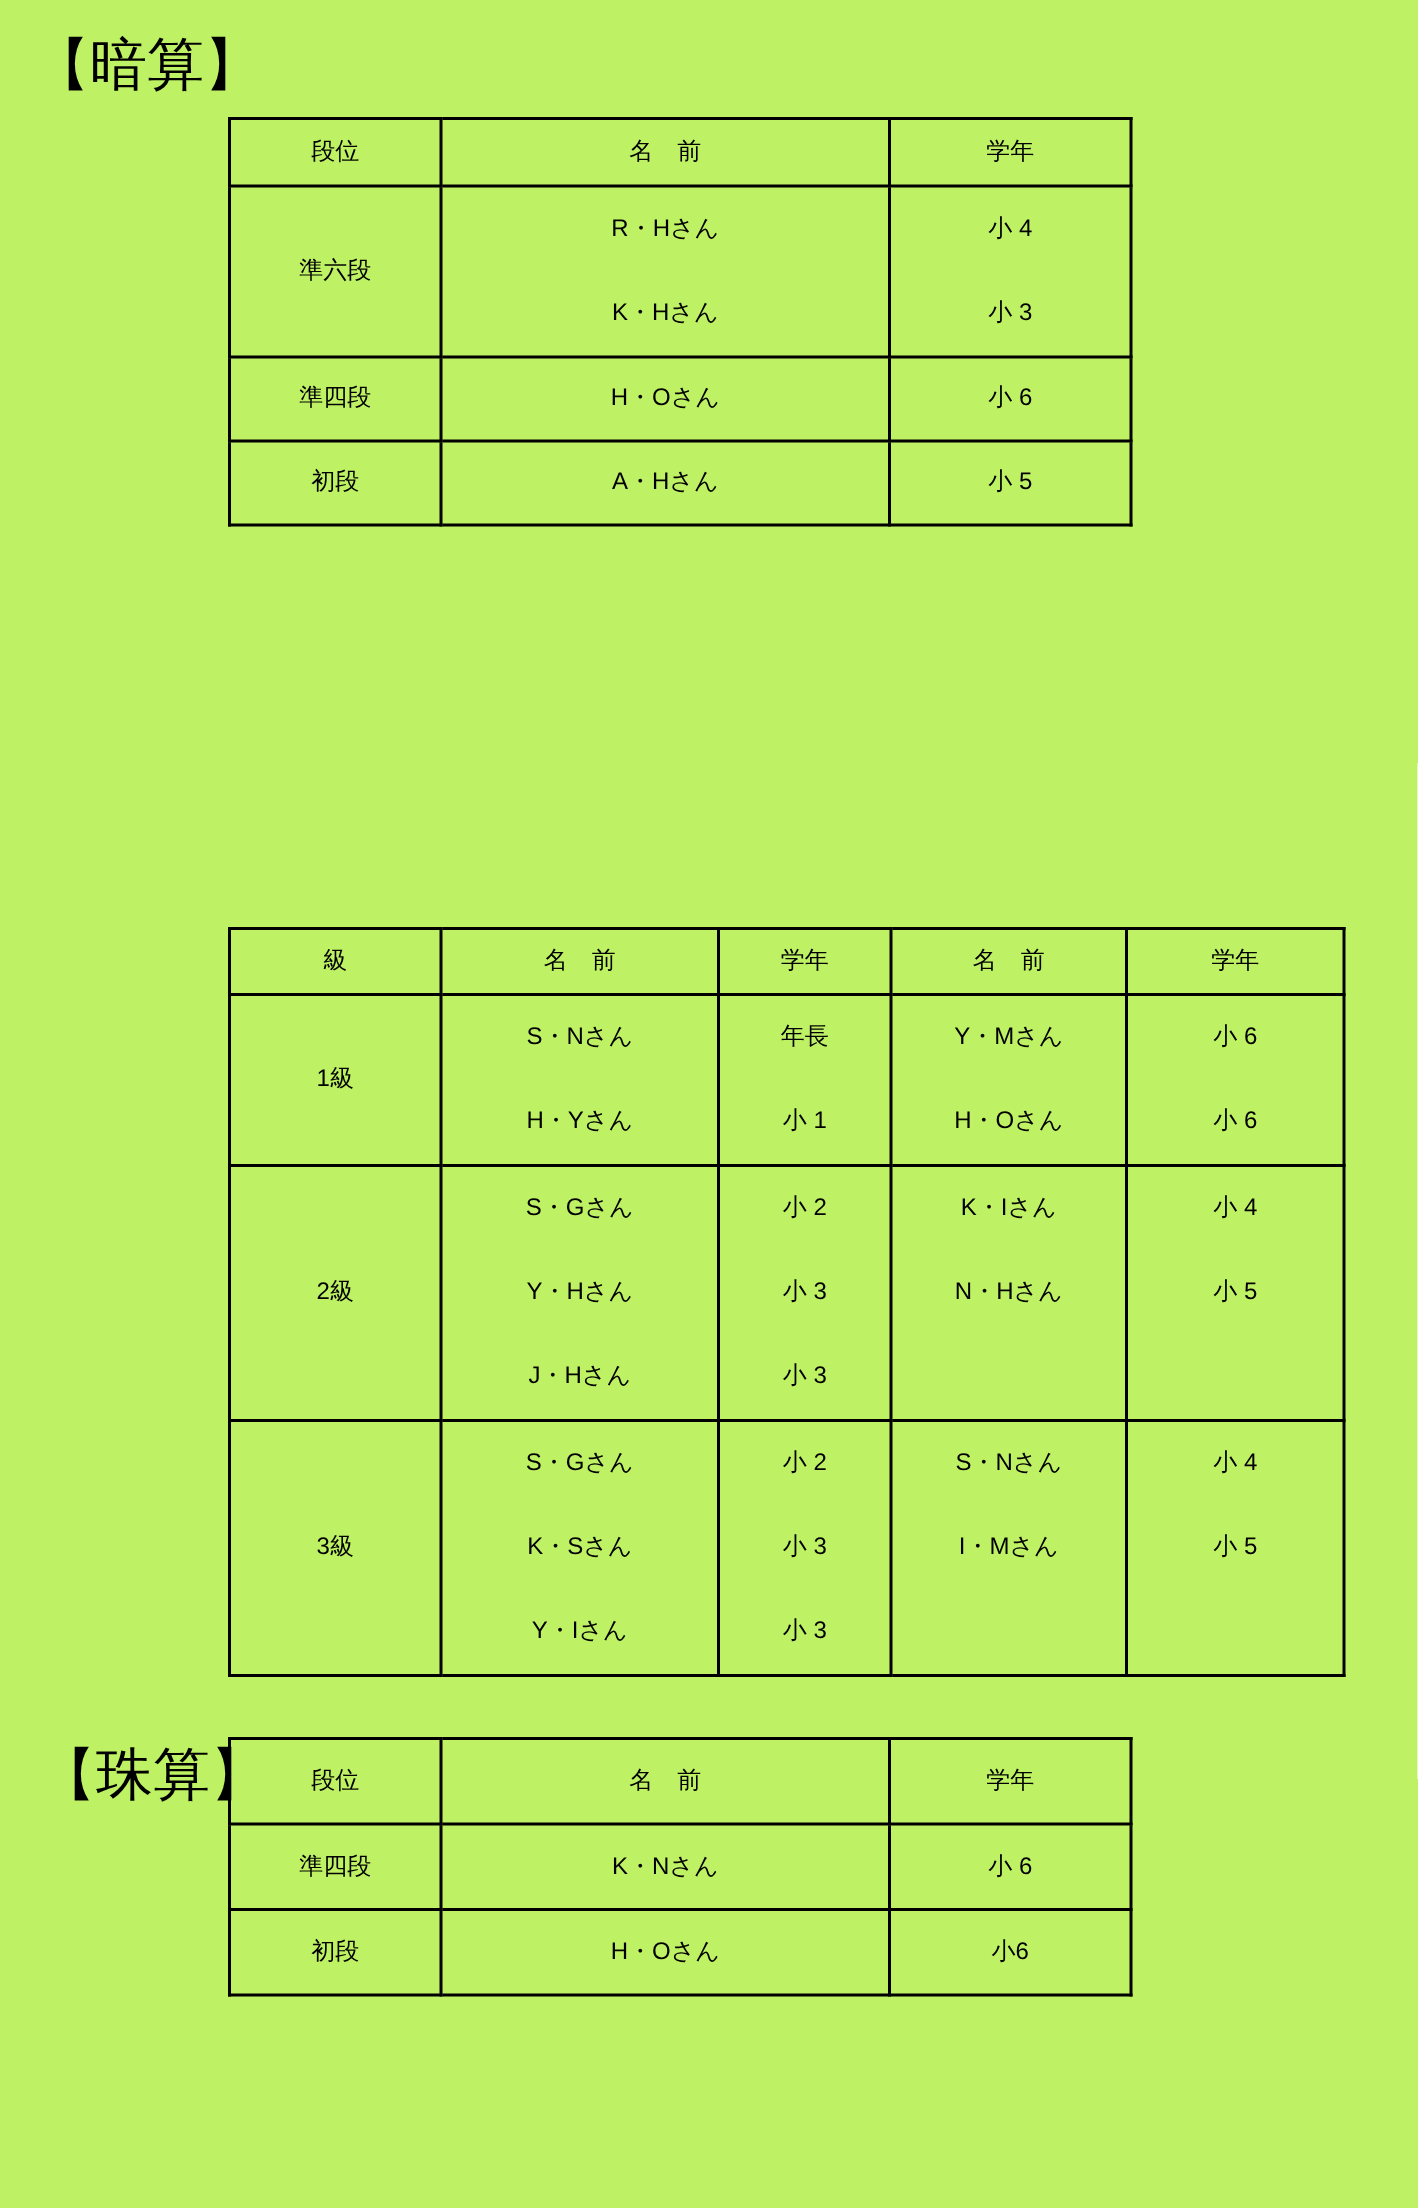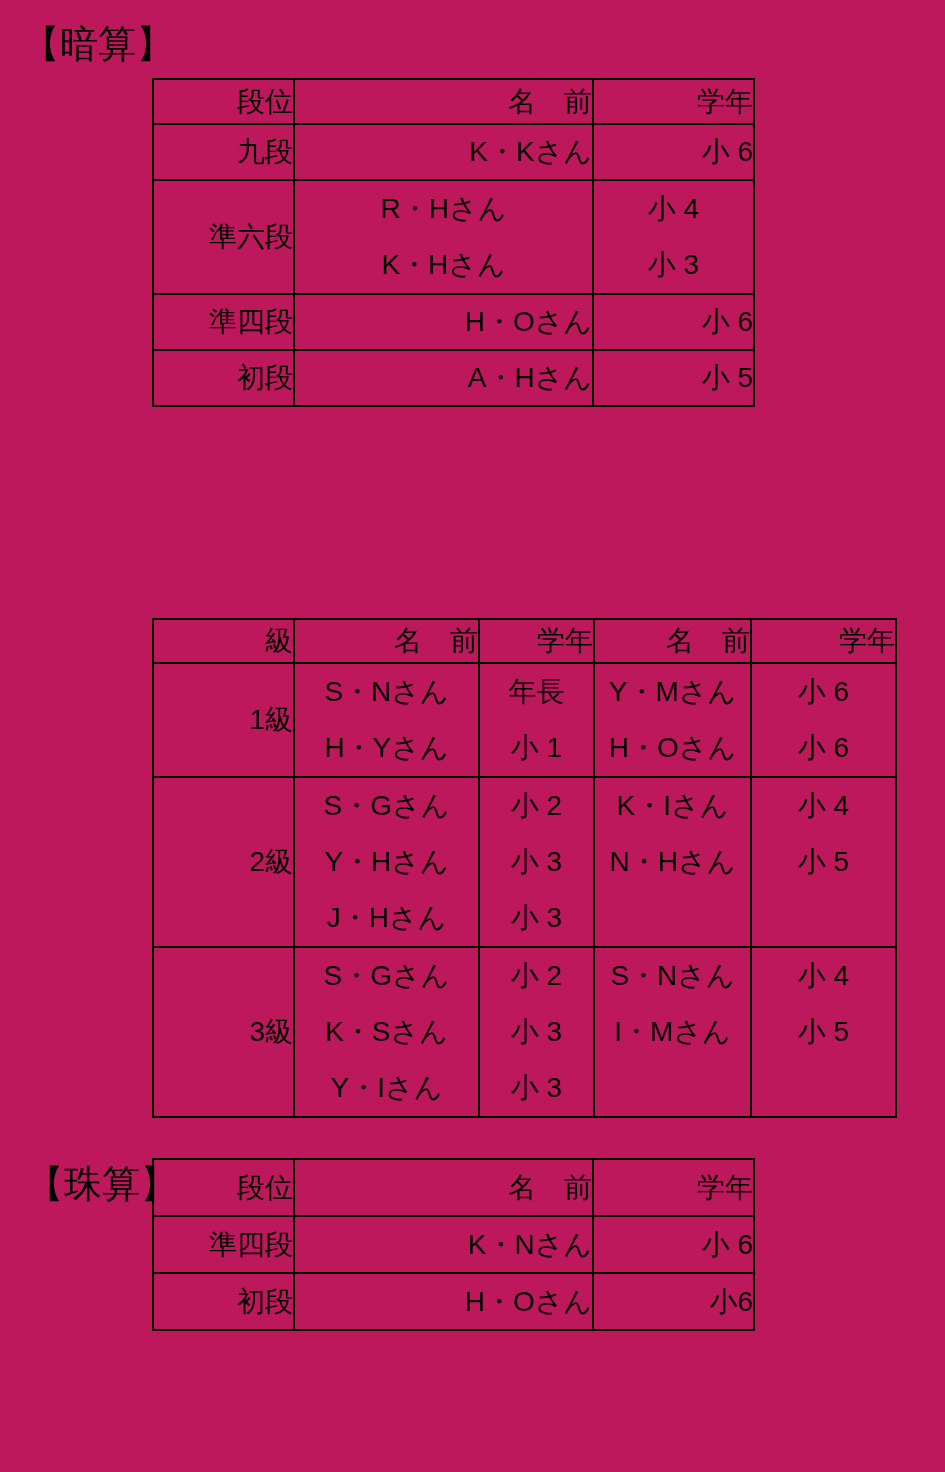--- a/index.html
+++ b/index.html
@@ -1,19 +1,19 @@
 <!DOCTYPE html>
 <html><head>
 <meta charset="utf-8">
 <style>
   html,body{margin:0;padding:0;background:#ffffff;}
   .page{
     position:relative;
     width:945px;height:1472px;
-    background:#be185d;
+    background:#bef264;
     color:#000000;
     font-family:"Liberation Sans", sans-serif;
     overflow:hidden;
   }
   .sec-title{
     position:absolute;
     font-size:38px;
     font-weight:400;
     line-height:1.1;
     white-space:nowrap;
@@ -22,23 +22,23 @@
   #shuzan-title{left:26px;top:1164px;font-family:Liberation Serif, serif;}
 
   table{
     position:absolute;
     border-collapse:collapse;
     table-layout:fixed;
   }
   td{
     border:2px solid #000000;
     padding:0;
-    text-align:right;
+    text-align:center;
     vertical-align:middle;
-    font-size:28px;
+    font-size:16px;
     line-height:1;
     overflow:hidden;
   }
   
   .t-dan{left:152px;}
   #anzan-dan{top:78px;}
   #shuzan-dan{top:1158px;}
   .t-dan col:nth-child(1){width:141px;}
   .t-dan col:nth-child(2){width:299px;}
   .t-dan col:nth-child(3){width:161px;}
@@ -79,25 +79,20 @@
         <col>
         <col>
         <col>
       </colgroup>
     <tbody>
         <tr class="hdr">
       <td>段位</td>
       <td>名　前</td>
       <td>学年</td>
     </tr>
-    <tr class="r1">
-      <td>九段</td>
-      <td>K・Kさん</td>
-      <td>小 6</td>
-    </tr>
     <tr class="r2">
       <td>準六段</td>
       <td class="stack">
         <div class="line">R・Hさん</div>
         <div class="line">K・Hさん</div>
       </td>
       <td class="stack">
         <div class="line">小 4</div>
         <div class="line">小 3</div>
       </td>

